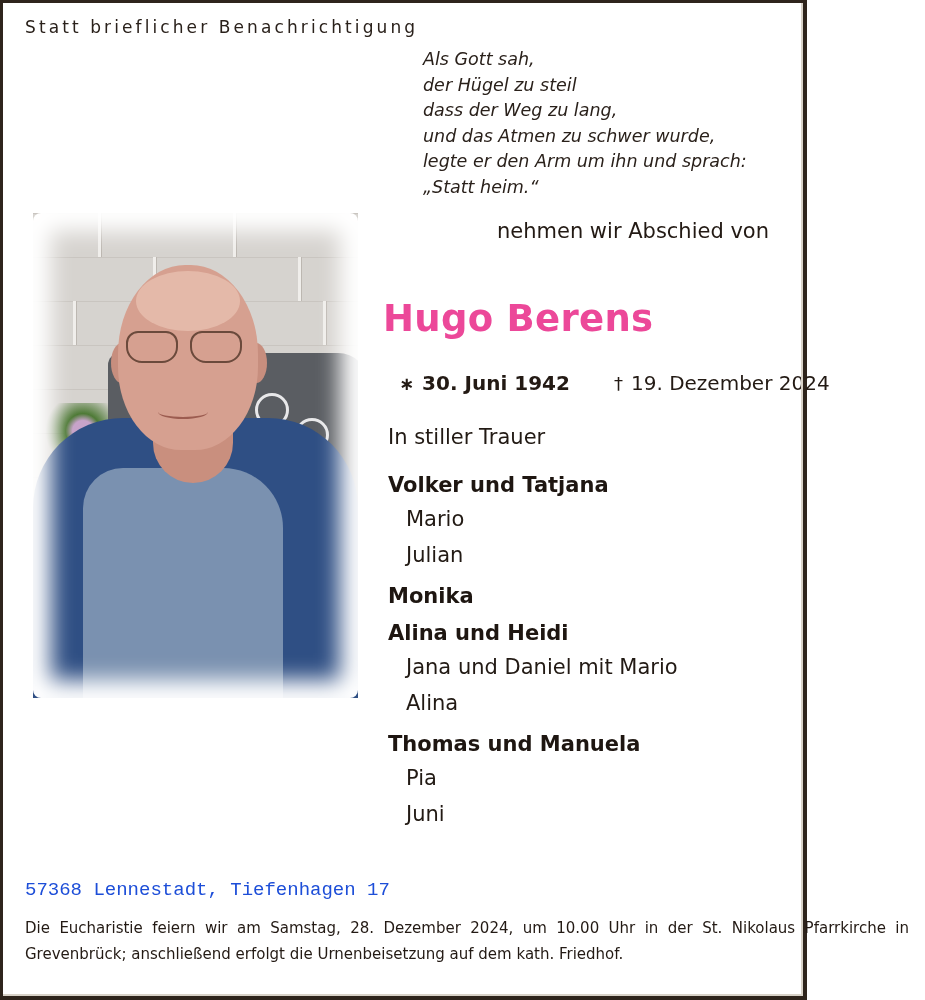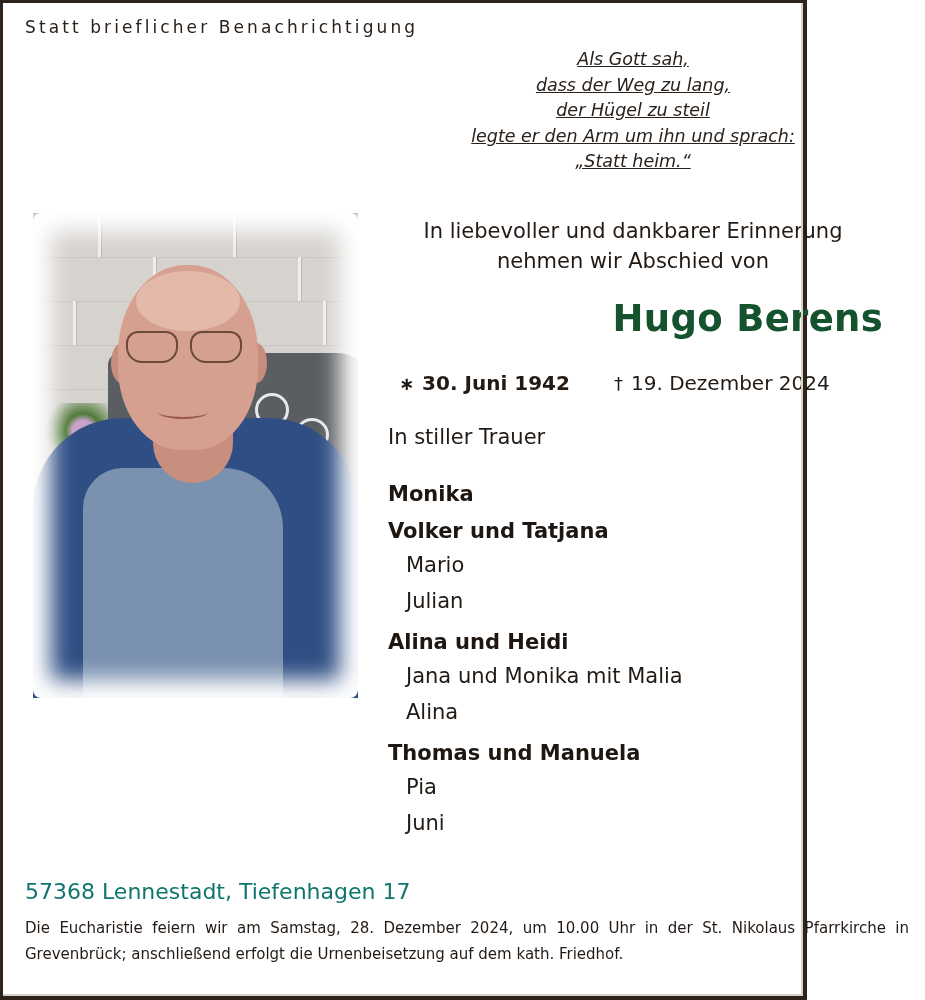--- a/index.html
+++ b/index.html
@@ -13,45 +13,44 @@
   }
   .frame::after {
     content: ""; position: absolute; right: 0; bottom: 0; left: 0; top: 0;
     box-shadow: inset -2px -2px 0 #d8d2c8; pointer-events: none;
   }
   .header-note {
     position: absolute; left: 22px; top: 14px; font-size: 17px; letter-spacing: 3.1px;
     font-family: "DejaVu Sans", sans-serif; font-weight: normal; color: #2a211b;
   }
   .poem {
-    position: absolute; left: 420px; top: 44px; width: 420px; text-align: center;
+    position: absolute; left: 420px; top: 44px; width: 420px; text-align: left;
     font-style: italic; font-size: 17.5px; line-height: 25.6px; color: #2a211b;
     font-family: "DejaVu Sans", sans-serif;
-    text-decoration: underline;
   }
   .poem div { white-space: nowrap; }
   .intro {
     position: absolute; left: 380px; top: 213px; width: 500px; text-align: center;
     font-size: 21px; line-height: 30px; color: #231a14;
   }
   .deceased-name {
-    position: absolute; left: 380px; top: 294px; width: 500px; text-align: right;
-    font-size: 37px; font-weight: bold; color: #14532d; letter-spacing: 0.3px;
+    position: absolute; left: 380px; top: 294px; width: 500px; text-align: left;
+    font-size: 37px; font-weight: bold; color: #ec4899; letter-spacing: 0.3px;
   }
   .dates { position: absolute; top: 368px; left: 396px; font-size: 20px; color: #231a14; white-space: nowrap; }
   .dates .birth { position: absolute; left: 0; font-weight: bold; }
   .dates .death { position: absolute; left: 215px; }
   .dates .sym { display: inline-block; margin-right: 8px; font-size: 18px; }
   .mourners { position: absolute; left: 385px; top: 419px; width: 480px; }
-  .mourners .lead { font-size: 21px; line-height: 30px; margin-bottom: 28px; }
+  .mourners .lead { font-size: 21px; line-height: 30px; margin-bottom: 19px; }
   .group { margin-bottom: 9px; }
   .group .primary { font-size: 21px; font-weight: bold; line-height: 28px; margin-bottom: 8px; color: #1e1611; }
   .group .child { font-size: 21px; line-height: 36px; padding-left: 18px; }
   .group .children { margin-top: -6px; }
-  .address { position: absolute; left: 22px; top: 876px; font-size: 22px; color: #0f766e; }
+  .address { position: absolute; left: 22px; top: 876px; font-size: 19px; color: #1d4ed8; font-family: Liberation Mono, monospace; }
   .service {
     position: absolute; left: 22px; top: 912px; width: 884px; font-size: 15px; line-height: 26px;
     text-align: justify; color: #231a14;
   }
   
   .photo {
     position: absolute; left: 30px; top: 210px; width: 325px; height: 485px; overflow: hidden;
     background: #d9d6d2;
   }
   .photo .wall {
@@ -93,22 +92,23 @@
 </style>
 </head>
 <body>
 
 <div class="frame">
 
   <div class="header-note">Statt brieflicher Benachrichtigung</div>
 
   <div class="poem">
     <div>Als Gott sah,</div>
+    <div>der Hügel zu steil</div>
     <div>dass der Weg zu lang,</div>
-    <div>der Hügel zu steil</div>
+    <div>und das Atmen zu schwer wurde,</div>
     <div>legte er den Arm um ihn und sprach:</div>
     <div>„Statt heim.“</div>
   </div>
 
   <div class="photo" title="Portrait of Hugo Berens">
     <div class="wall"></div>
     <div class="brick-v" style="left:65px;top:0;height:44px"></div>
     <div class="brick-v" style="left:200px;top:0;height:44px"></div>
     <div class="brick-v" style="left:120px;top:44px;height:44px"></div>
     <div class="brick-v" style="left:265px;top:44px;height:44px"></div>
@@ -126,54 +126,53 @@
     <div class="head"></div>
     <div class="glasses">
       <div class="lens" style="left:0"></div>
       <div class="lens" style="left:64px"></div>
     </div>
     <div class="smile"></div>
     <div class="vignette"></div>
   </div>
 
   <div class="intro">
-    <div>In liebevoller und dankbarer Erinnerung</div>
     <div>nehmen wir Abschied von</div>
   </div>
 
   <div class="deceased-name">Hugo Berens</div>
 
   <div class="dates">
     <span class="birth">
       <span class="sym">∗</span><span>30. Juni 1942</span>
     </span>
     <span class="death">
       <span class="sym">†</span><span>19. Dezember 2024</span>
     </span>
   </div>
 
   <div class="mourners">
     <div class="lead">In stiller Trauer</div>
 
     <div class="group">
-      <div class="primary">Monika</div>
-    </div>
-
-    <div class="group">
       <div class="primary">Volker und Tatjana</div>
       <div class="children">
         <div class="child">Mario</div>
         <div class="child">Julian</div>
       </div>
     </div>
 
     <div class="group">
+      <div class="primary">Monika</div>
+    </div>
+
+    <div class="group">
       <div class="primary">Alina und Heidi</div>
       <div class="children">
-        <div class="child">Jana und Monika mit Malia</div>
+        <div class="child">Jana und Daniel mit Mario</div>
         <div class="child">Alina</div>
       </div>
     </div>
 
     <div class="group">
       <div class="primary">Thomas und Manuela</div>
       <div class="children">
         <div class="child">Pia</div>
         <div class="child">Juni</div>
       </div>

